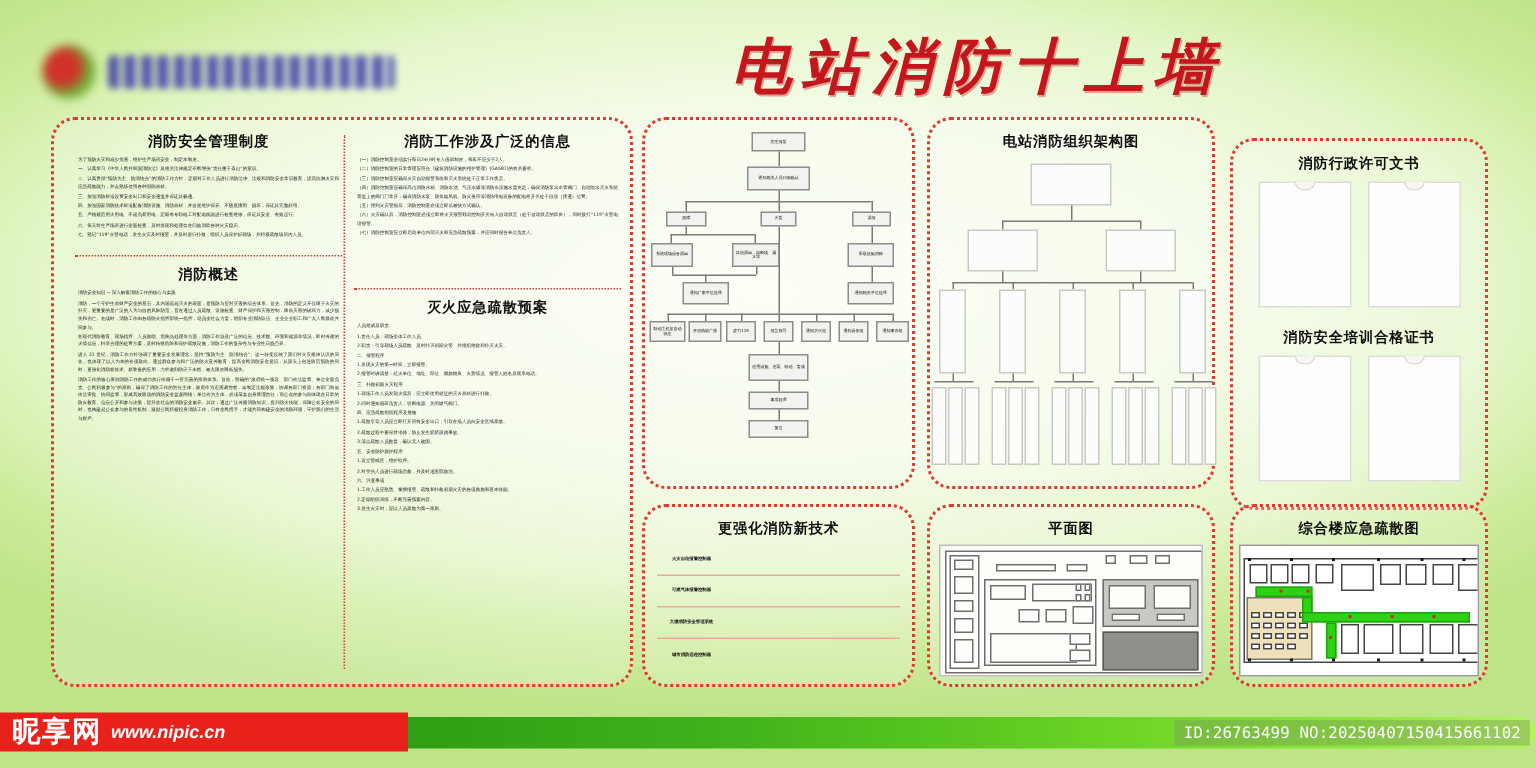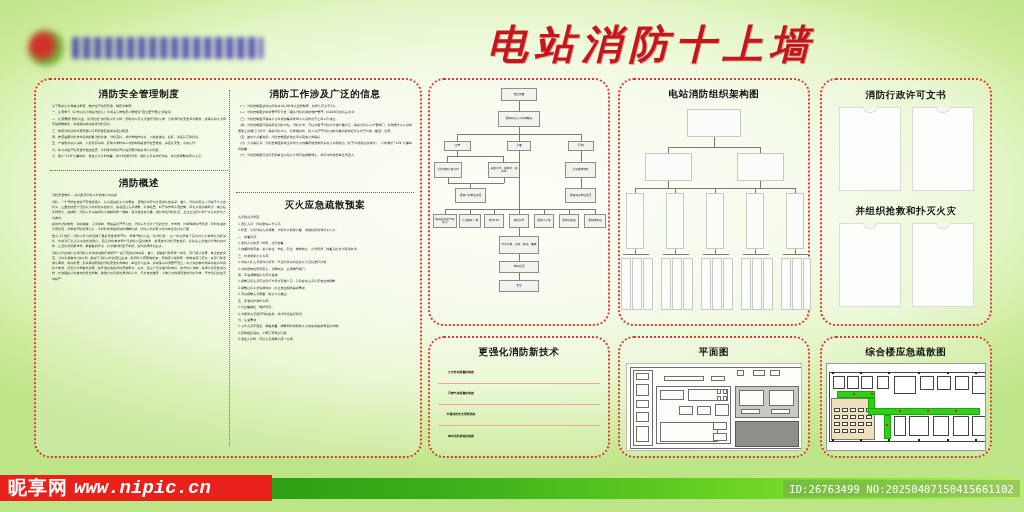--- a/index.html
+++ b/index.html
@@ -46,21 +46,21 @@
   .hsep { border-top: 1.5px dotted #e0392e; margin: 5px 4px 6px 4px; }
   .body-text { font-size: 3.05px; line-height: 1.72; color: #1a1a1a;
     text-align: justify; padding: 3px 6px 0 6px; }
   .body-text p { margin-bottom: 1.2px; }
 
   
   #panel-flow { left: 428px; top: 78px; width: 182px; height: 248px; }
   #panel-table { left: 428px; top: 336px; width: 182px; height: 122px; }
   #panel-org  { left: 618px; top: 78px; width: 192px; height: 248px; }
   #panel-plan { left: 618px; top: 336px; width: 192px; height: 122px; }
-  #panel-cert { left: 820px; top: 78px; width: 172px; height: 248px; }
+  #panel-cert { left: 820px; top: 92px; width: 172px; height: 248px; }
   #panel-evac { left: 820px; top: 336px; width: 172px; height: 122px; }
 
   
   .fc { position: relative; width: 100%; height: 212px; margin-top: 2px; }
   .node { position: absolute; background: #f2f2ee; border: .6px solid #8d8d8d;
     font-size: 2.7px; line-height: 1.3; color: #111; text-align: center;
     display: flex; align-items: center; justify-content: center; padding: 0 1px; }
   .ln { position: absolute; background: #7a7a7a; }
   .lnh { height: .5px; } .lnv { width: .5px; }
 
@@ -99,22 +99,22 @@
   .ebeige { background: #efe0bc; border-color: #7a7a72; }
   .edot { position: absolute; width: 1.6px; height: 1.6px; background: #e01d1d; }
   .eblk { position: absolute; width: 2.2px; height: 2.2px; background: #1a1a1a; }
 
   
   #footer { position: absolute; left: 0; bottom: 0; width: 1024px; height: 42px; }
   #wm-red { position: absolute; left: 0; top: 5px; width: 272px; height: 26px;
     background: #e8211b; display: flex; align-items: center; padding-left: 8px; gap: 6px; }
   #wm-cn { font-family: "DejaVu Serif", "Liberation Serif", serif;
     font-size: 19px; font-weight: 700; color: #fff; letter-spacing: 1px; }
-  #wm-url { font-family: Liberation Mono, monospace;
-    font-size: 19px; font-style: italic; font-weight: 700; color: #fff; }
+  #wm-url { font-family: Liberation Sans, sans-serif;
+    font-size: 12px; font-style: italic; font-weight: 700; color: #fff; }
   #wm-bar { position: absolute; left: 253px; top: 8px; width: 771px; height: 21px;
     border-radius: 11px;
     background: linear-gradient(90deg, #2f9c14 0%, #3fb01a 28%, #63cf22 58%, #8ee83a 85%, #b6f362 100%); }
   #wm-id { position: absolute; right: 4px; top: 10px; height: 17px;
     display: flex; align-items: center; padding: 0 6px;
     background: rgba(120,150,90,.42); color: #fff;
     font-family: "DejaVu Sans Mono", "Liberation Mono", monospace;
     font-size: 10.5px; letter-spacing: .1px; white-space: nowrap; }
 </style>
 </head>
@@ -327,21 +327,21 @@
       <div class="obox" style="left:183px;top:155px;width:8px;height:52px"></div>
     </div>
   </div>
 
   <div class="panel" id="panel-cert">
     <div class="p-title" style="margin-top:9px">消防行政许可文书</div>
     <div class="cert-grid">
       <div class="cert"></div>
       <div class="cert"></div>
     </div>
-    <div class="p-title" style="margin-top:14px">并组织抢救和扑灭火灾</div>
+    <div class="p-title" style="margin-top:14px">消防安全培训合格证书</div>
     <div class="cert-grid">
       <div class="cert"></div>
       <div class="cert"></div>
     </div>
   </div>
 
   <div class="panel" id="panel-plan">
     <div class="p-title" style="margin-top:8px">平面图</div>
     <div class="plan-box">
       <div class="pg" style="left:3px;top:3px;width:172px;height:82px"></div>

